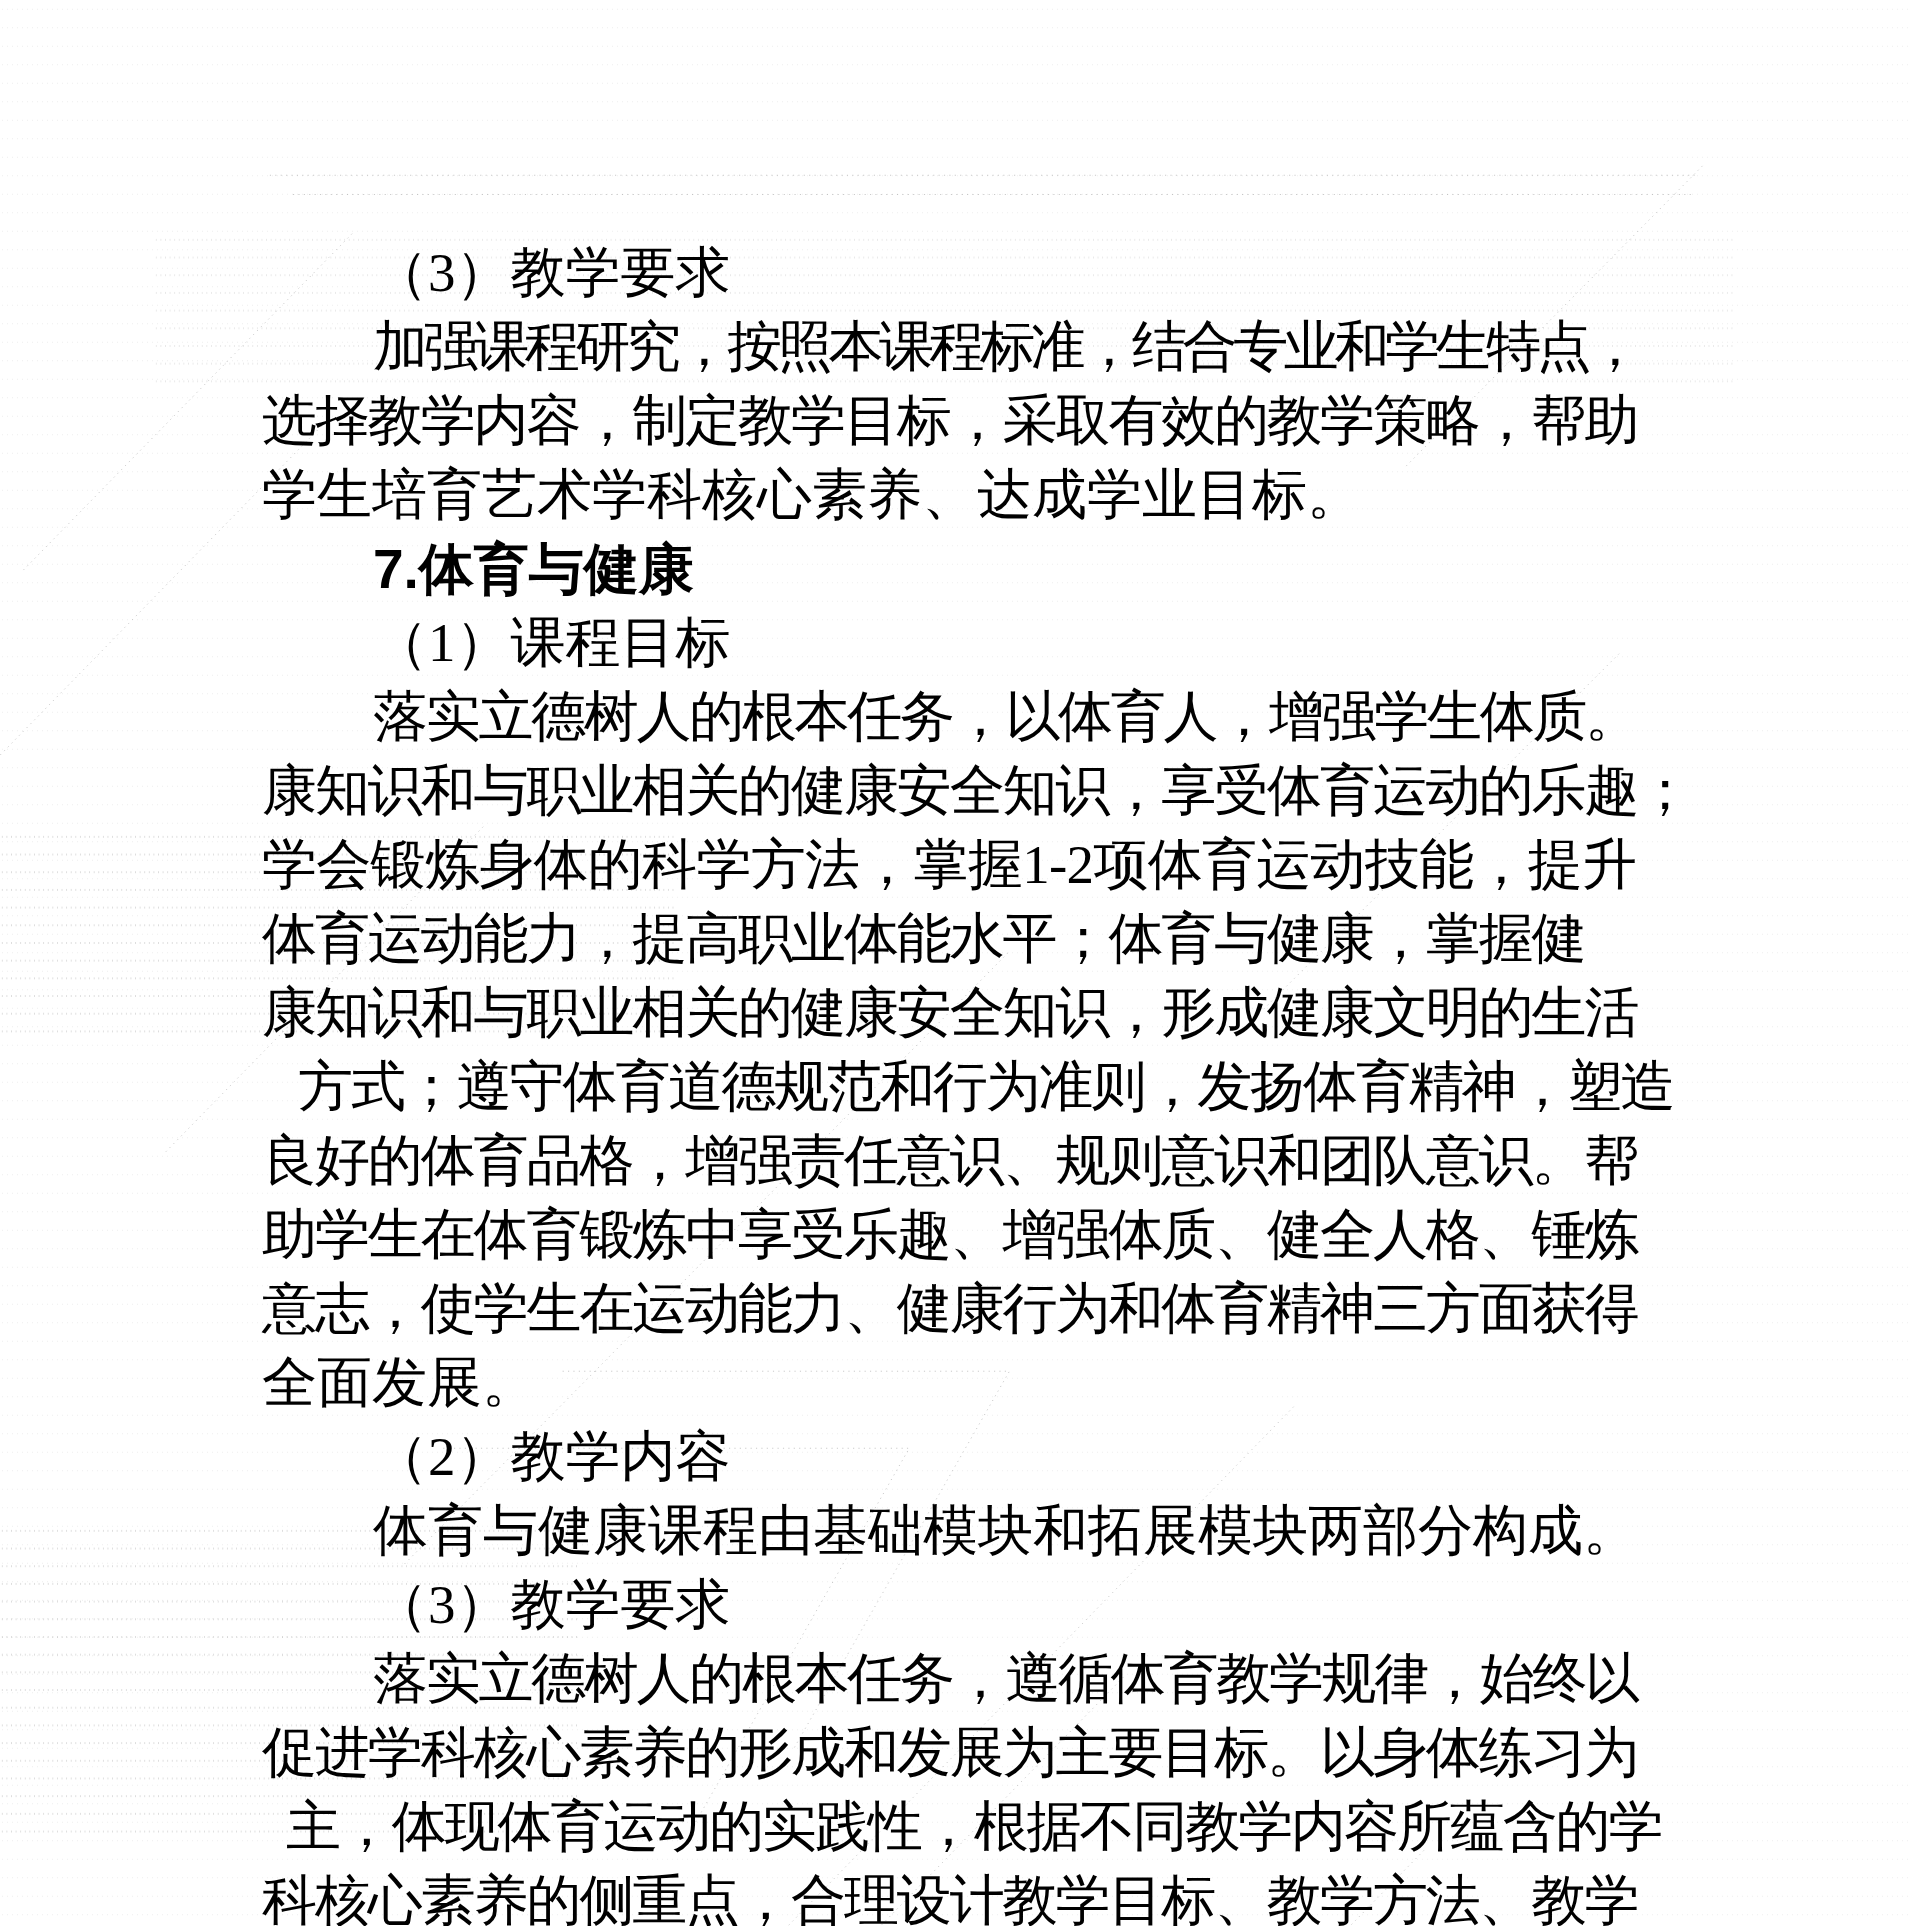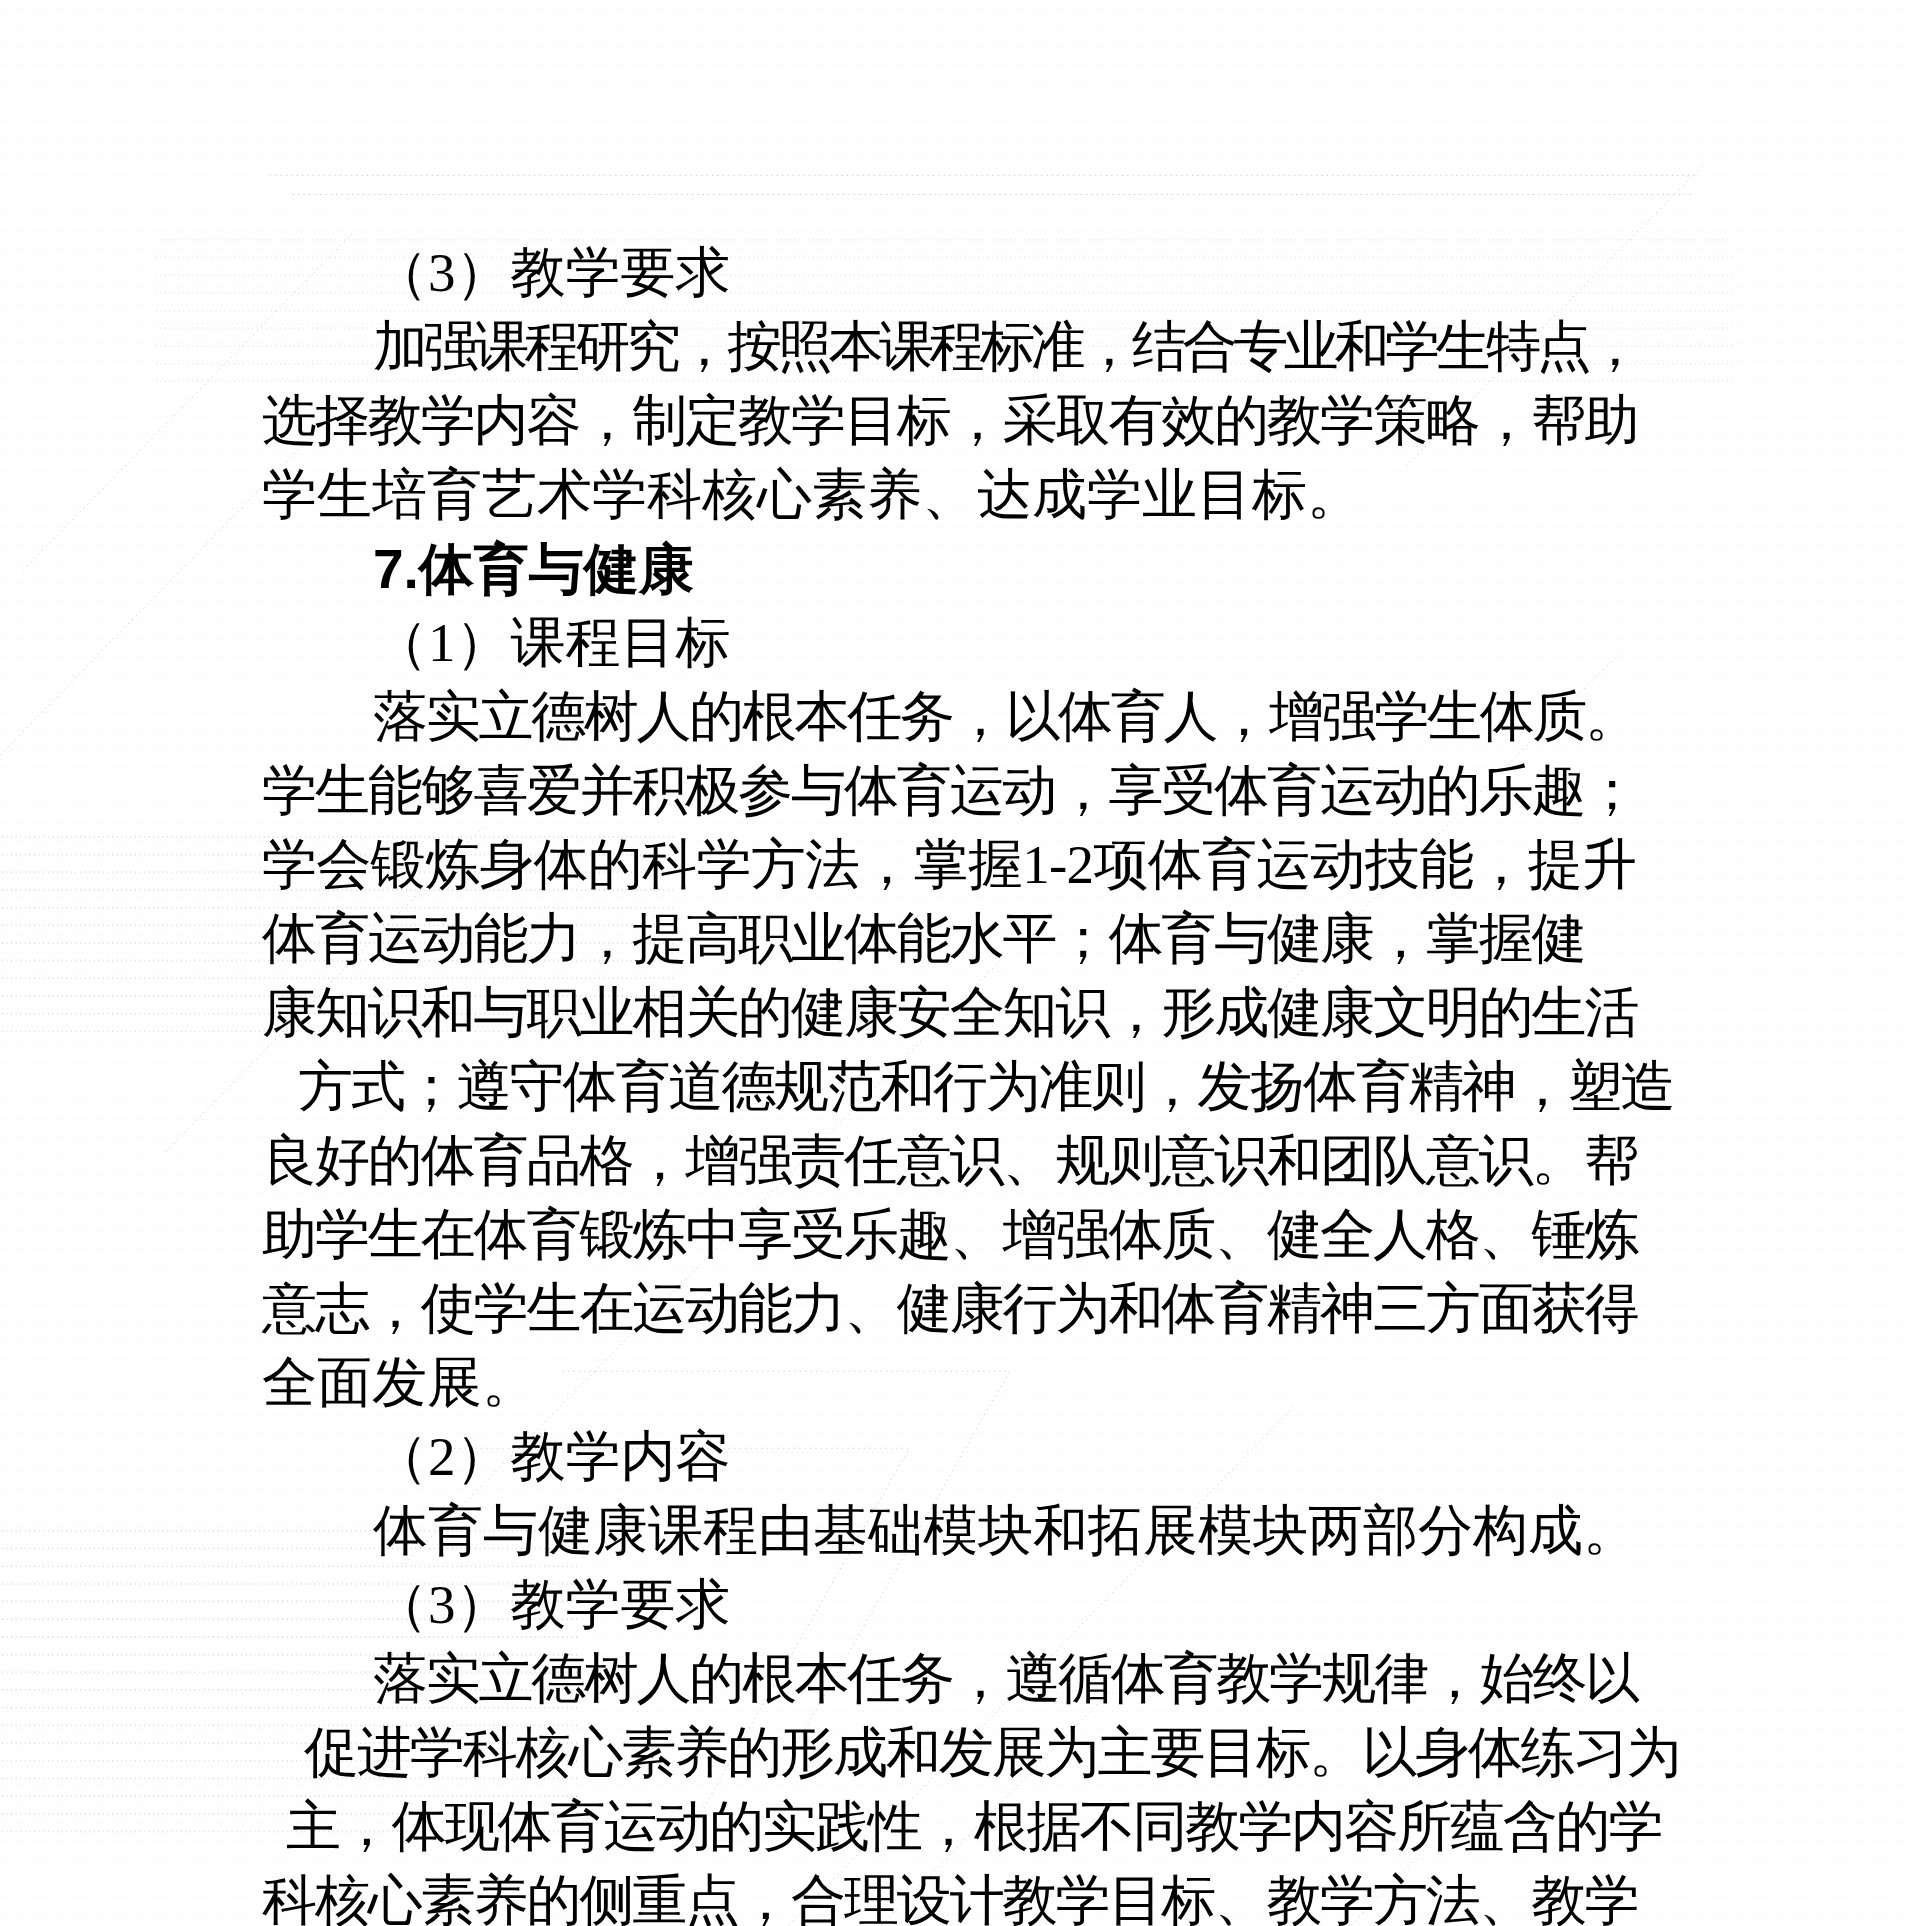--- a/index.html
+++ b/index.html
@@ -84,21 +84,21 @@
   <div class="line"><span style="letter-spacing: -2.1px;">选择教学内容，制定教学目标，采取有效的教学策略，帮助</span></div>
 
   <div class="line"><span>学生培育艺术学科核心素养、达成学业目标。</span></div>
 
   <div class="line ind bold"><span>7.体育与健康</span></div>
 
   <div class="line ind"><span>（1）课程目标</span></div>
 
   <div class="line ind"><span style="letter-spacing: -2.3px;">落实立德树人的根本任务，以体育人，增强学生体质。</span></div>
 
-  <div class="line"><span style="letter-spacing: -2.1px;">学生能够喜爱并积极参与体育运动，享受体育运动的乐趣；</span></div>
+  <div class="line"><span style="letter-spacing: -2.1px;">康知识和与职业相关的健康安全知识，享受体育运动的乐趣；</span></div>
 
   <div class="line"><span style="letter-spacing: -0.7px;">学会锻炼身体的科学方法，掌握1-2项体育运动技能，提升</span></div>
 
   <div class="line"><span style="letter-spacing: -2.1px;">体育运动能力，提高职业体能水平；体育与健康，掌握健</span></div>
 
   <div class="line"><span style="letter-spacing: -2.1px; margin-top: 40px;">康知识和与职业相关的健康安全知识，形成健康文明的生活</span></div>
 
   <div class="line"><span style="letter-spacing: -2.1px; margin-left: 36px;">方式；遵守体育道德规范和行为准则，发扬体育精神，塑造</span></div>
 
   <div class="line"><span style="letter-spacing: -2.1px;">良好的体育品格，增强责任意识、规则意识和团队意识。帮</span></div>
@@ -110,21 +110,21 @@
   <div class="line"><span>全面发展。</span></div>
 
   <div class="line ind"><span>（2）教学内容</span></div>
 
   <div class="line ind"><span>体育与健康课程由基础模块和拓展模块两部分构成。</span></div>
 
   <div class="line ind"><span>（3）教学要求</span></div>
 
   <div class="line ind"><span style="letter-spacing: -2.3px;">落实立德树人的根本任务，遵循体育教学规律，始终以</span></div>
 
-  <div class="line"><span style="letter-spacing: -2.1px; margin-left: 42px;">促进学科核心素养的形成和发展为主要目标。以身体练习为</span></div>
+  <div class="line"><span style="letter-spacing: -2.1px;">促进学科核心素养的形成和发展为主要目标。以身体练习为</span></div>
 
   <div class="line"><span style="letter-spacing: -2.1px; margin-left: 24px;">主，体现体育运动的实践性，根据不同教学内容所蕴含的学</span></div>
 
   <div class="line"><span style="letter-spacing: -2.1px;">科核心素养的侧重点，合理设计教学目标、教学方法、教学</span></div>
 
 </div>
 
 </div>
 
 

